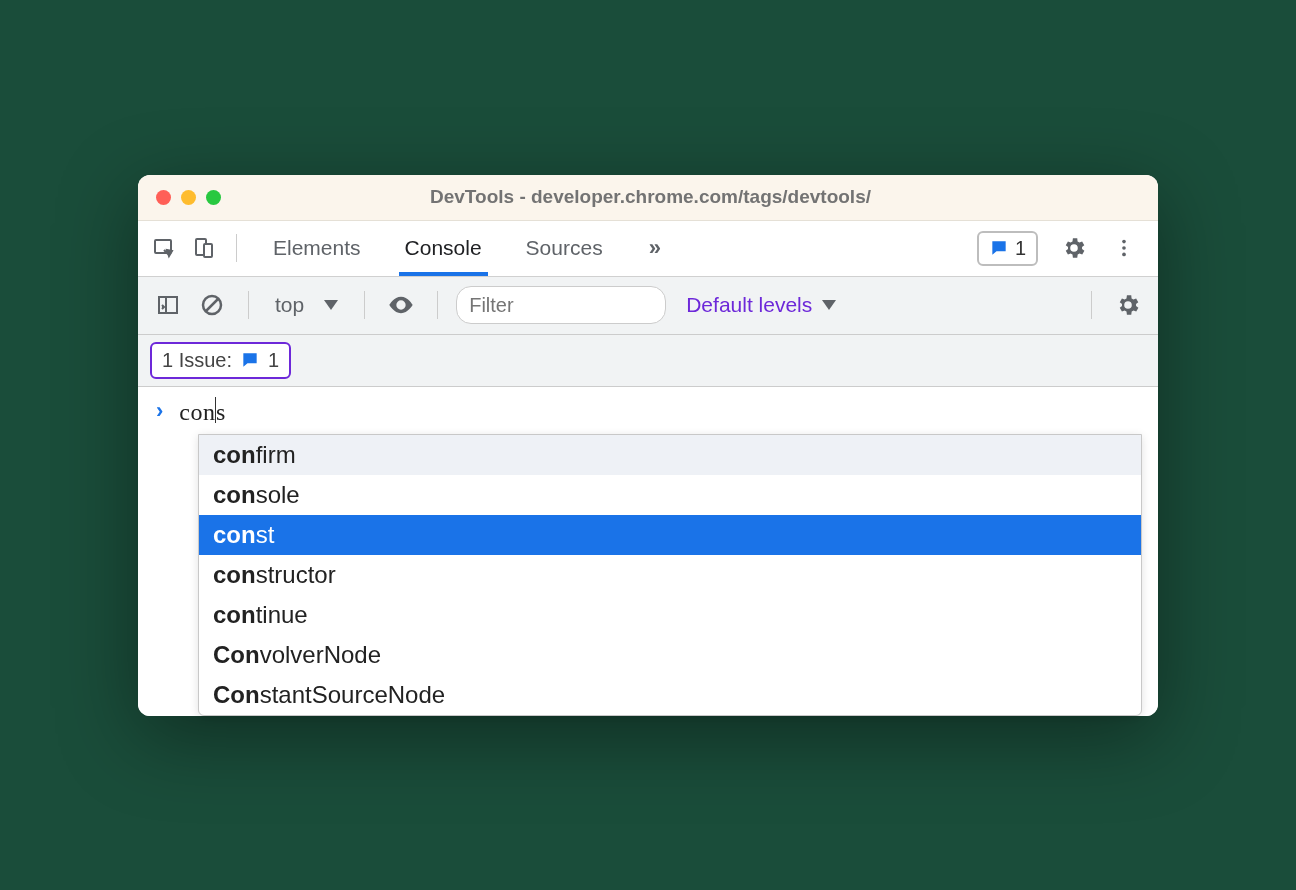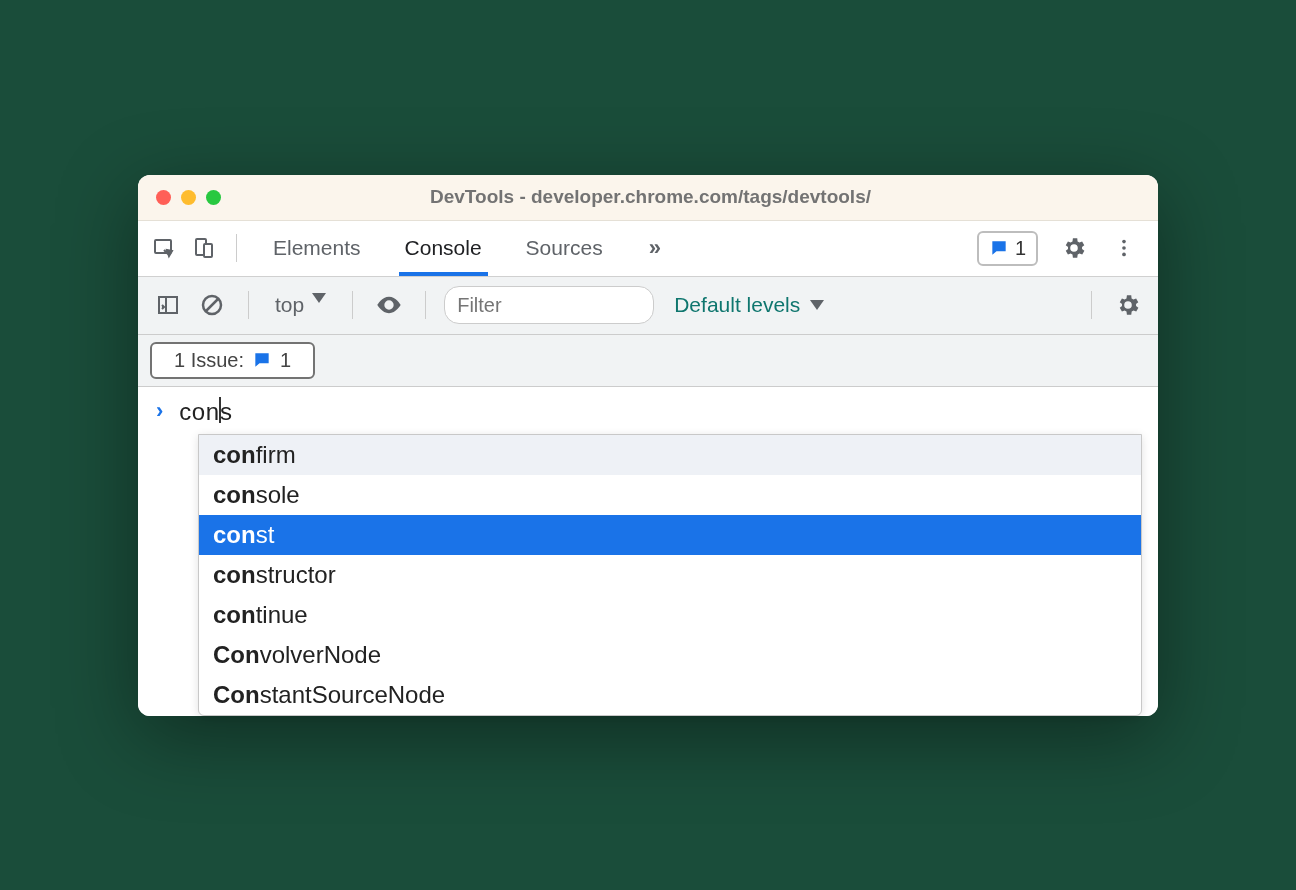--- a/index.html
+++ b/index.html
@@ -130,22 +130,22 @@
   background: #f1f3f4;
   border-bottom: 1px solid #ccc;
   display: flex;
   align-items: center;
   padding: 0 12px;
   gap: 8px;
 }
 
 .context-select {
   display: flex;
-  align-items: flex-start;
-  gap: 8px;
+  align-items: center;
+  gap: 20px;
   font-size: 21px;
   color: #5f6368;
   padding: 0 8px;
 }
 
 .filter-input {
   height: 38px;
   width: 210px;
   border: 1px solid #ccc;
   background: #fff;
@@ -153,60 +153,60 @@
   padding: 0 12px;
   color: #888;
   border-radius: 15px;
 }
 
 .levels-select {
   display: flex;
   align-items: center;
   gap: 10px;
   font-size: 21px;
-  color: #0f766e;
+  color: #6d28d9;
   padding: 0 12px;
 }
 
 .issue-filter-bar {
   height: 52px;
   background: #f1f3f4;
   border-bottom: 1px solid #ccc;
   display: flex;
   align-items: center;
   padding: 0 12px;
 }
 .issue-chip {
   display: flex;
   align-items: center;
   gap: 8px;
-  border: 2px solid #737373;
+  border: 2px solid #6d28d9;
   border-radius: 6px;
-  padding: 5px 22px;
+  padding: 5px 10px;
   background: #fff;
   font-size: 20px;
   color: #444;
 }
 
 .console-body {
   background: #fff;
   min-height: 120px;
   border-bottom-left-radius: 12px;
   border-bottom-right-radius: 12px;
 }
 
 .prompt-row {
   display: flex;
   align-items: center;
   padding: 10px 18px 4px 18px;
   gap: 16px;
 }
 .prompt-caret { color: #1a73e8; font-size: 22px; font-weight: 700;}
 .prompt-input {
-  font-family: Liberation Sans, sans-serif;
+  font-family: Liberation Serif, serif;
   font-size: 24px;
   color: #222;
   position: relative;
   letter-spacing: 0.5px;
 }
 .caret-line {
   display: inline-block;
   width: 1.5px; height: 26px;
   background: #333;
   vertical-align: -3px;

